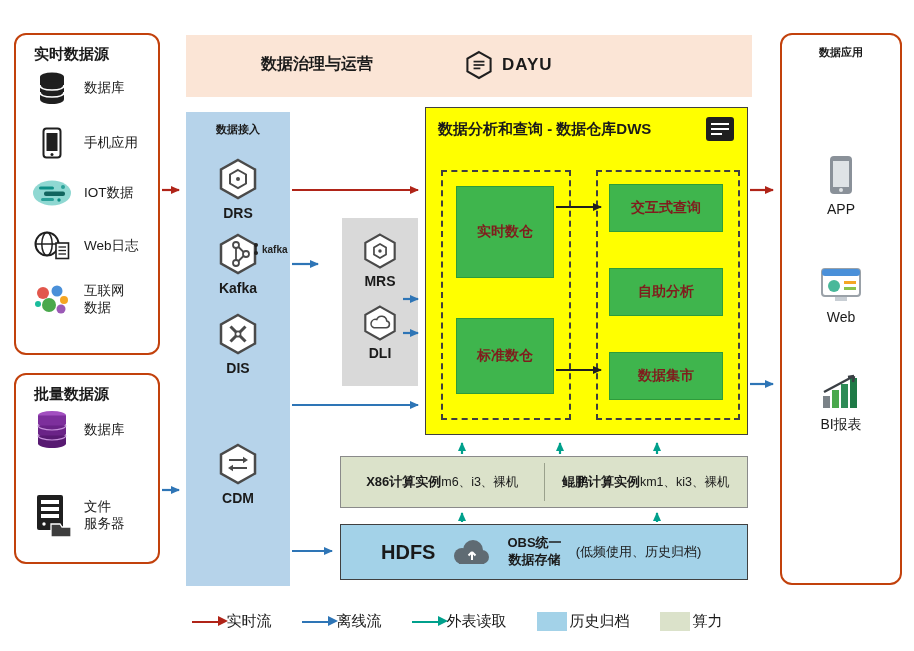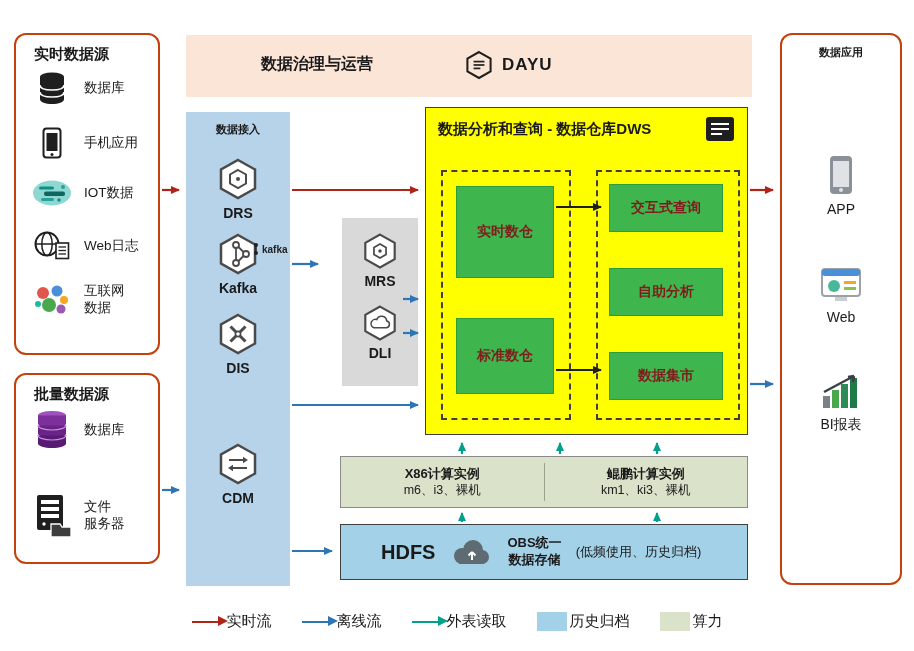--- a/index.html
+++ b/index.html
@@ -34,21 +34,21 @@
 
   
   .dws{background:#ffff00;border:1px solid #404040;}
   .dws-title-row{display:flex;align-items:center;gap:10px;padding:8px 12px 0 12px;}
   .dws-title{font-weight:bold;font-size:15px;flex:1;}
   .dashed{position:absolute;border:2px dashed #3f3f3f;}
   .green-box{position:absolute;background:#3fb54d;border:1px solid #2d9c3b;display:flex;align-items:center;justify-content:center;font-weight:bold;font-size:14px;color:#7f1d1d;}
 
   
   .compute-box{background:#dbe2ca;border:1px solid #8a8a8a;display:flex;}
-  .compute-half{flex:1;display:flex;flex-direction:column;align-items:center;justify-content:center;line-height:1.35;}
+  .compute-half{flex:1;display:flex;flex-direction:row;align-items:center;justify-content:center;line-height:1.35;}
   .compute-title{font-weight:bold;font-size:13px;}
   .compute-sub{font-size:12.5px;}
   .compute-divider{width:1px;background:#9aa18c;margin:6px 0;}
   .storage-box{background:#a3d2e8;border:1px solid #404040;display:flex;align-items:center;gap:14px;padding-left:40px;}
   .hdfs{font-weight:bold;font-size:20px;}
   .obs-text{font-weight:bold;font-size:13px;white-space:pre-line;text-align:center;line-height:1.3;}
   .storage-note{font-size:13px;}
 
   
   .app-item{position:absolute;left:0;width:100%;display:flex;flex-direction:column;align-items:center;gap:6px;}

